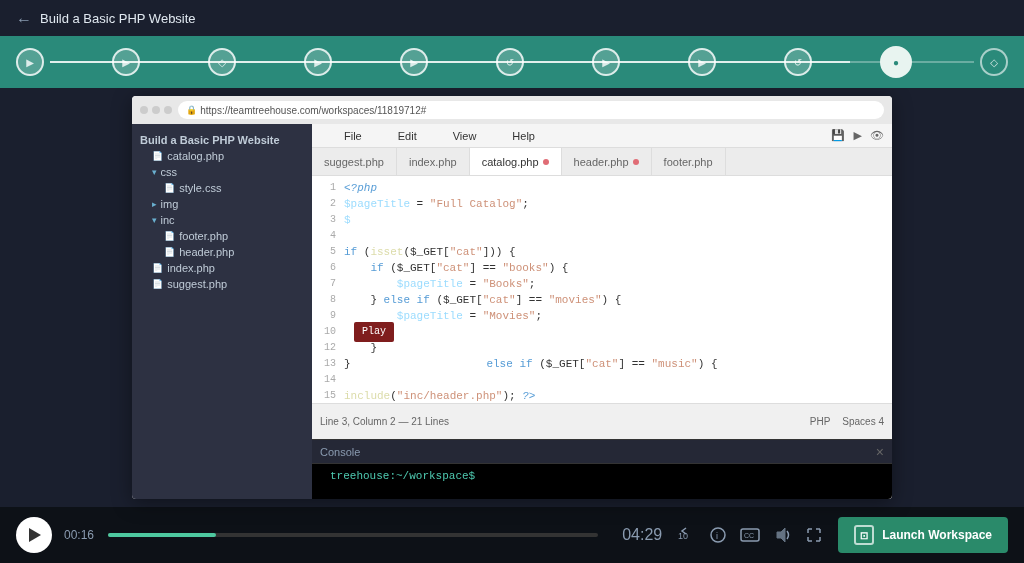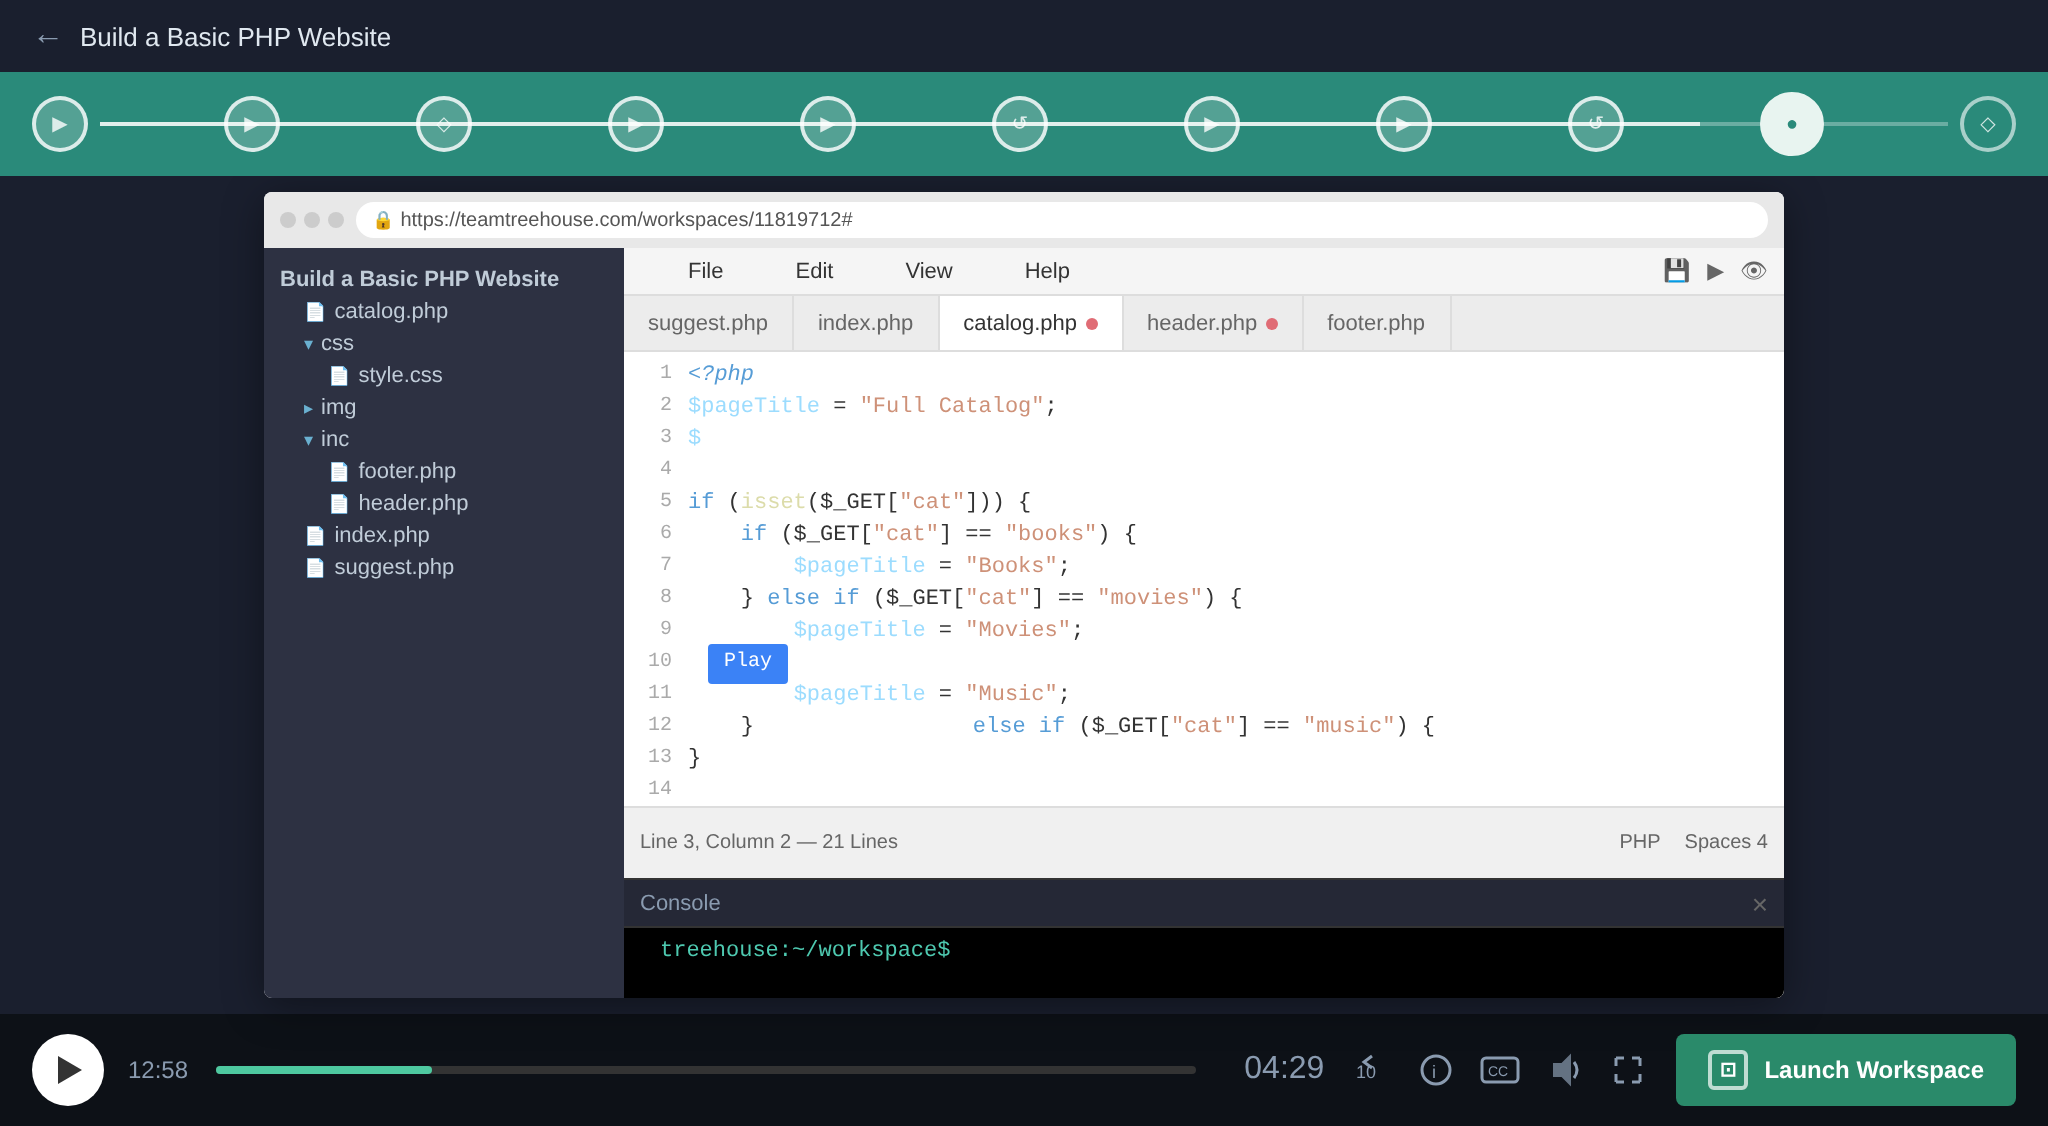--- a/index.html
+++ b/index.html
@@ -271,21 +271,21 @@
     .kw { color: #569cd6; }
     .fn { color: #dcdcaa; }
     .str { color: #ce9178; }
     .var { color: #9cdcfe; }
     .php-tag { color: #569cd6; font-style: italic; }
     .normal { color: #333; }
 
     
     .play-tooltip {
       position: absolute;
-      background: #3b82f6;
+      background: #7f1d1d;
       color: #fff;
       font-size: 10px;
       padding: 2px 8px;
       border-radius: 2px;
       left: 42px;
       top: 50%;
       transform: translateY(-50%);
       z-index: 10;
     }
 
@@ -562,34 +562,34 @@
             <span class="line-content"><span class="normal">        </span><span class="var">$pageTitle</span><span class="normal"> = </span><span class="str">"Movies"</span><span class="normal">;</span></span>
           </div>
           <div class="code-line" style="position:relative;">
             <span class="line-num">10</span>
             <span class="line-content">
               <span class="play-tooltip">Play</span>
               <span style="margin-left:50px;"><span class="kw">else if</span><span class="normal"> ($_GET[</span><span class="str">"cat"</span><span class="normal">] == </span><span class="str">"music"</span><span class="normal">) {</span></span>
             </span>
           </div>
           <div class="code-line">
-            <span class="line-num">11</span>
-            <span class="line-content"><span class="normal">        </span><span class="var">$pageTitle</span><span class="normal"> = </span><span class="str">"Music"</span><span class="normal">;</span></span>
-          </div>
-          <div class="code-line">
             <span class="line-num">12</span>
             <span class="line-content"><span class="normal">    }</span></span>
           </div>
           <div class="code-line">
             <span class="line-num">13</span>
             <span class="line-content"><span class="normal">}</span></span>
           </div>
           <div class="code-line">
             <span class="line-num">14</span>
             <span class="line-content"></span>
+          </div>
+          <div class="code-line">
+            <span class="line-num">15</span>
+            <span class="line-content"><span class="fn">include</span><span class="normal">(</span><span class="str">"inc/header.php"</span><span class="normal">); </span><span class="php-tag">?&gt;</span></span>
           </div>
         </div>
 
         <div class="status-bar">
           <span>Line 3, Column 2 — 21 Lines</span>
           <div class="status-right">
             <span>PHP</span>
             <span>Spaces 4</span>
           </div>
         </div>
@@ -605,21 +605,21 @@
         </div>
       </div>
     </div>
   </div>
 </div>
 
 <div class="bottom-player">
   <div class="play-btn">
     <div class="play-btn-triangle"></div>
   </div>
-  <span class="time-current">12:58</span>
+  <span class="time-current">00:16</span>
   <div class="progress-track">
     <div class="progress-fill"></div>
   </div>
   <span class="time-total">04:29</span>
   <div class="player-controls">
     <div class="ctrl-btn" title="10s back">
       <svg width="20" height="20" viewBox="0 0 20 20" fill="#8a9bb0">
         <text x="2" y="14" font-size="9" fill="#8a9bb0">10</text>
         <path d="M10 3 L6 6 L10 9" stroke="#8a9bb0" stroke-width="1.5" fill="none"></path>
       </svg>

